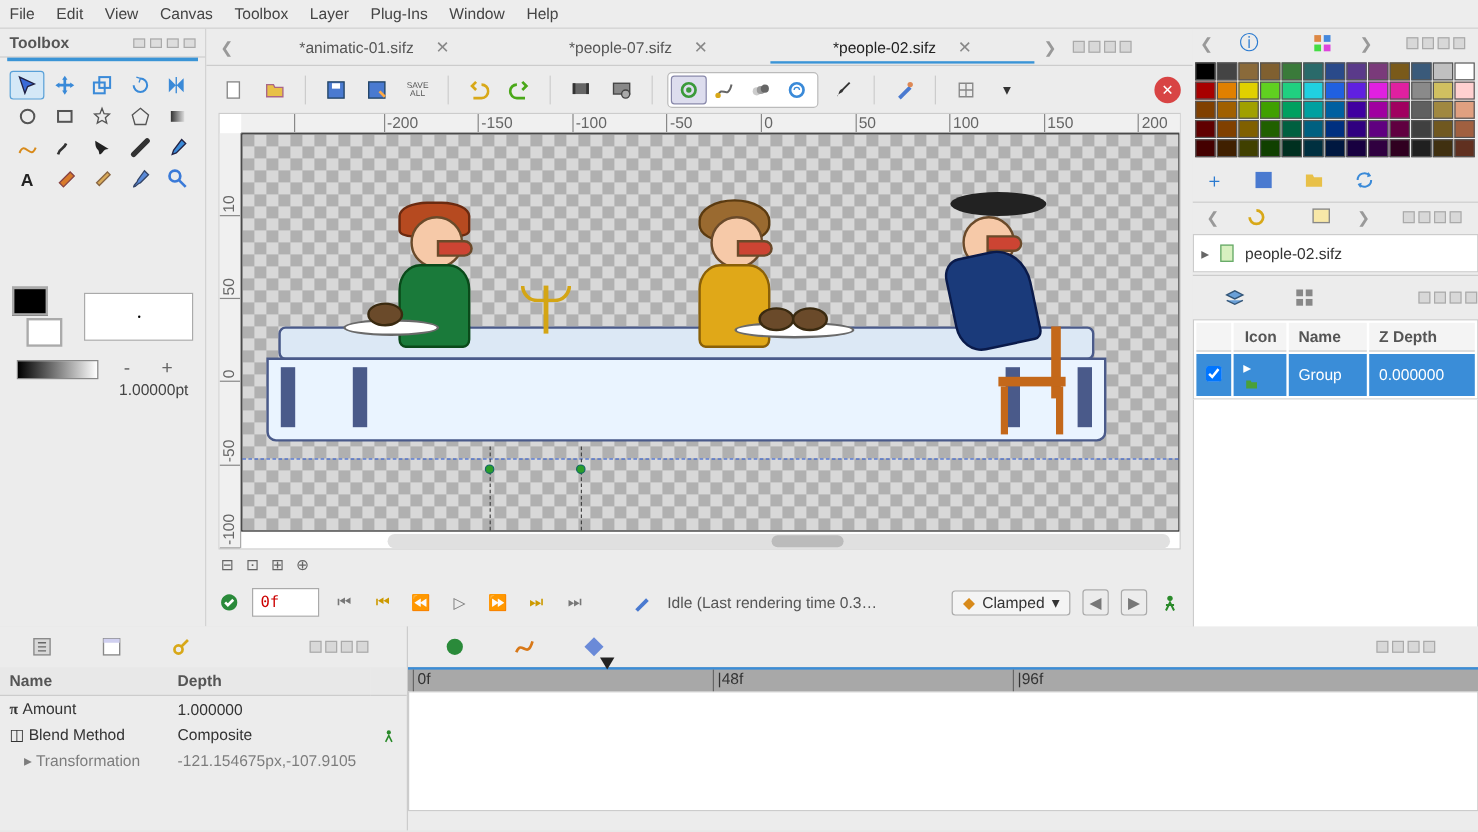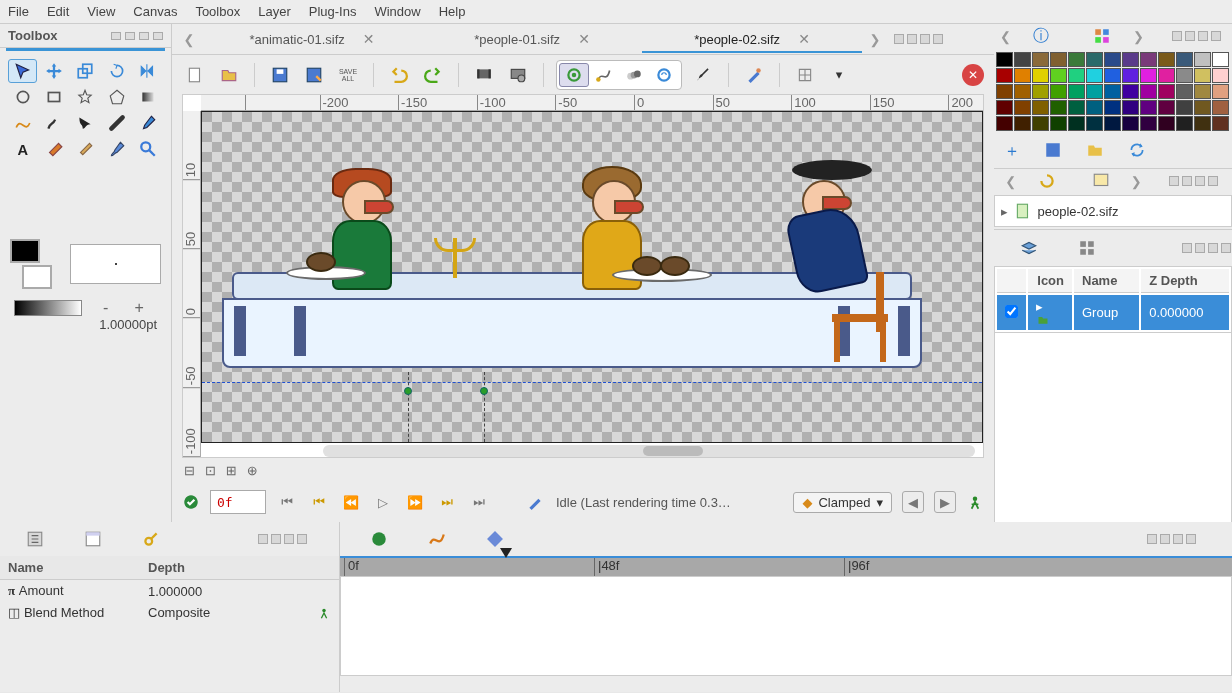--- a/index.html
+++ b/index.html
@@ -279,21 +279,21 @@
   </div>
 
   <div class="center-col">
     <div class="tabbar">
       <div class="nav-arr">❮</div>
       <div class="tab">
           <span>*animatic-01.sifz</span>
           <span class="x">✕</span>
         </div>
       <div class="tab">
-          <span>*people-01.sifz</span>
+          <span>*people-07.sifz</span>
           <span class="x">✕</span>
         </div>
       <div class="tab active">
           <span>*people-02.sifz</span>
           <span class="x">✕</span>
         </div>
       <div class="nav-arr">❯</div>
       <div class="hdrag">
           <div></div>
           <div></div>
@@ -777,20 +777,25 @@
       <tr>
             <td>◫ <span>Blend Method</span></td>
             <td>Composite</td>
             <td>
               <svg width="14" height="14" viewBox="0 0 16 16">
                 <circle cx="8" cy="5" r="2" fill="#2a8a2a"></circle>
                 <path d="M5 14l3-6 3 6" fill="none" stroke="#2a8a2a" stroke-width="1.5"></path>
               </svg>
             </td>
           </tr>
+      <tr style="opacity:.6;">
+            <td style="padding-left:20px;">▸ <span>Transformation</span></td>
+            <td>-121.154675px,-107.9105</td>
+            <td></td>
+          </tr>
     </tbody>
       </table>
   </div>
   <div class="timeline">
     <div class="tl-hdr">
       <span>
           <svg class="ic" viewBox="0 0 16 16">
             <circle cx="8" cy="8" r="6" fill="#2a8a3a"></circle>
           </svg>
         </span>

